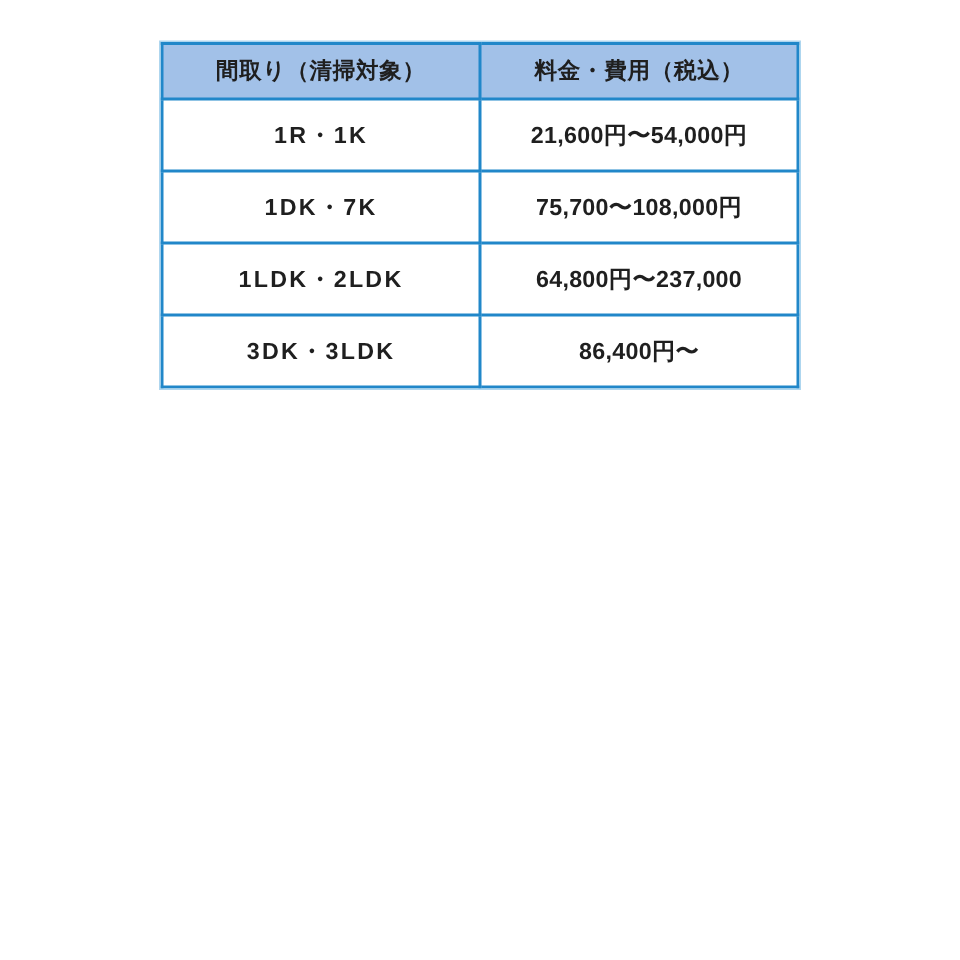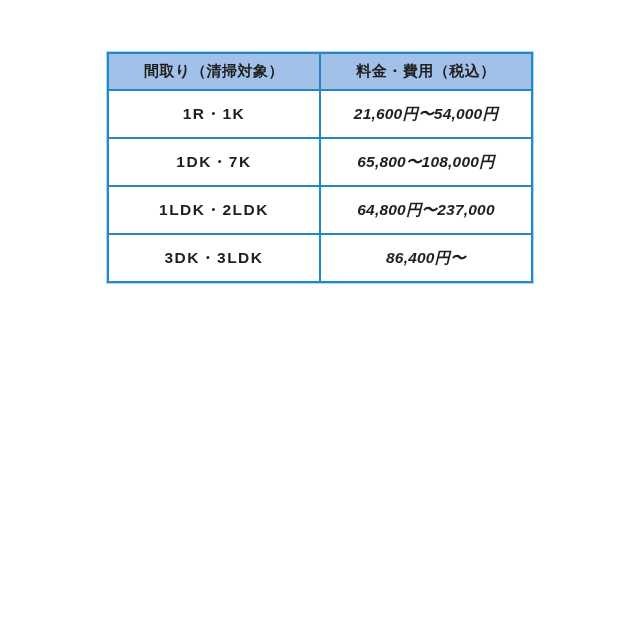--- a/index.html
+++ b/index.html
@@ -12,21 +12,21 @@
   }
   .page {
     position: relative;
     width: 640px;
     height: 640px;
     overflow: hidden;
   }
   table.pricing {
     position: absolute;
     left: 107px;
-    top: 52px;
+    top: 28px;
     width: 426px;
     border-collapse: collapse;
     table-layout: fixed;
     outline: 1px solid #aed6ef; 
   }
   table.pricing th,
   table.pricing td {
     border: 2px solid #2187c9;
     text-align: center;
     vertical-align: middle;
@@ -45,42 +45,41 @@
     height: 46px;
     font-size: 15.5px;
     font-weight: 600;
   }
   td.layout-cell {
     letter-spacing: 1.5px;
     border-radius: 11px;
   }
   td.price-cell {
     letter-spacing: 0.2px;
-    font-style: italic;
   }
 </style>
 </head>
 <body>
 
 <div class="page">
   <table class="pricing">
     <thead>
       <tr>
         <th>間取り（清掃対象）</th>
         <th>料金・費用（税込）</th>
       </tr>
     </thead>
     <tbody>
       <tr>
         <td class="layout-cell">1R・1K</td>
         <td class="price-cell">21,600円〜54,000円</td>
       </tr>
       <tr>
         <td class="layout-cell">1DK・7K</td>
-        <td class="price-cell">65,800〜108,000円</td>
+        <td class="price-cell">75,700〜108,000円</td>
       </tr>
       <tr>
         <td class="layout-cell">1LDK・2LDK</td>
         <td class="price-cell">64,800円〜237,000</td>
       </tr>
       <tr>
         <td class="layout-cell">3DK・3LDK</td>
         <td class="price-cell">86,400円〜</td>
       </tr>
     </tbody>

